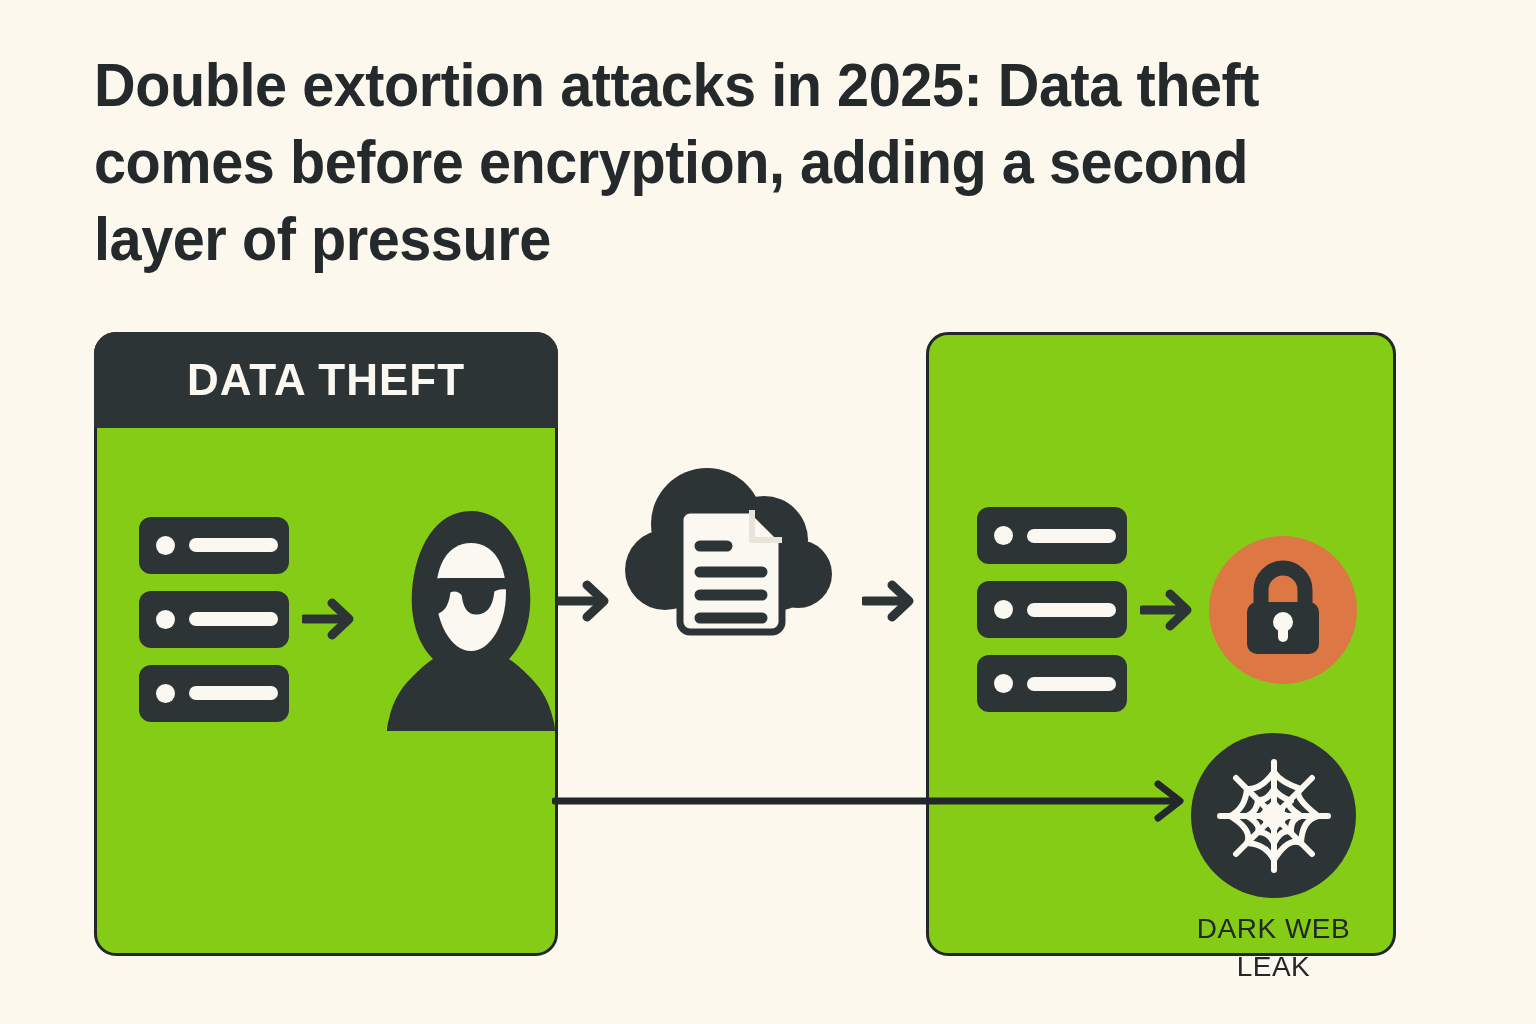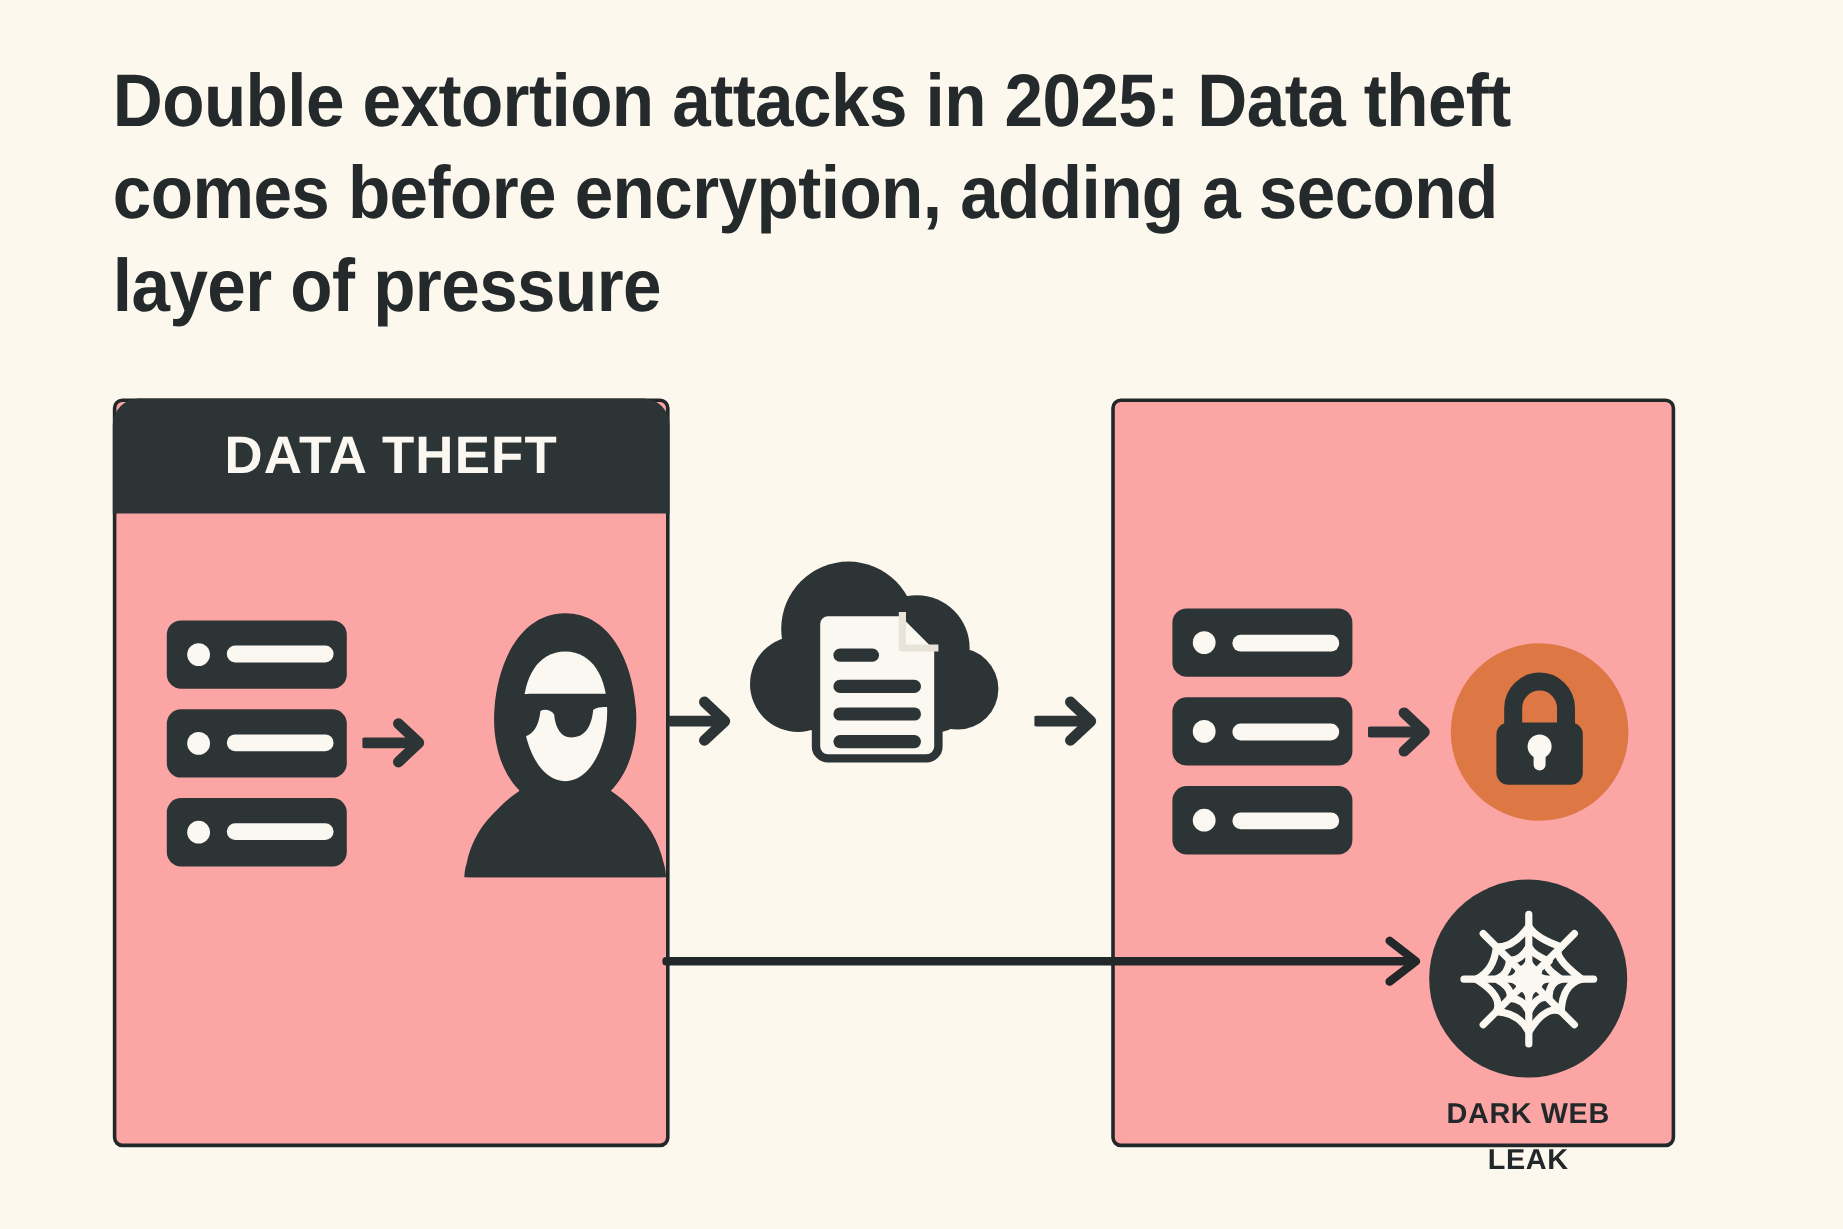--- a/index.html
+++ b/index.html
@@ -35,22 +35,22 @@
     letter-spacing: -0.5px;
     transform: scaleX(0.93);
     transform-origin: left top;
     white-space: pre-wrap;
   }
 
   
   .panel {
     position: absolute;
     border: 3px solid #22282a;
-    border-radius: 8px;
-    background: #fca5a5;
+    border-radius: 22px;
+    background: #84cc16;
     box-sizing: border-box;
   }
   .panel-left  { left: 78px;  top: 332px; width: 464px; height: 624px; }
   .panel-right { left: 910px; top: 332px; width: 470px; height: 624px; }
 
   .panel-header {
     position: absolute;
     left: -3px;
     top: -3px;
     right: -3px;
@@ -169,22 +169,22 @@
     width: 165px;
     height: 165px;
     border-radius: 50%;
     background: #2d3436;
     display: flex;
     align-items: center;
     justify-content: center;
   }
   .darkweb-label {
     margin-top: 12px;
-    font-size: 24px;
-    font-weight: bold;
+    font-size: 28px;
+    font-weight: normal;
     line-height: 38px;
     color: #22282a;
     letter-spacing: 0.5px;
     white-space: pre-line;
   }
 
   
   .leak-arrow {
     position: absolute;
     left: 536px;

